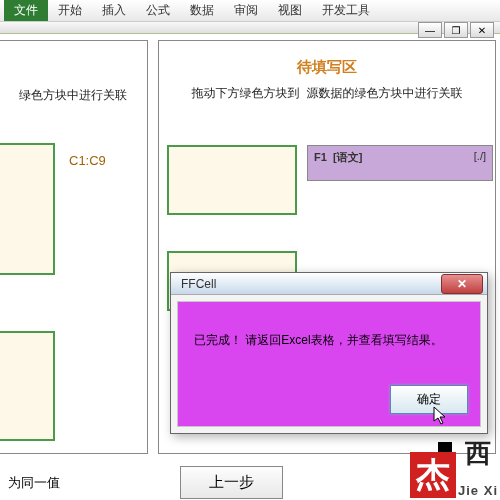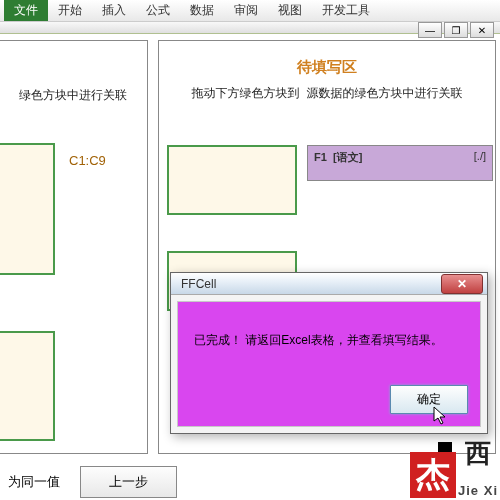--- a/index.html
+++ b/index.html
@@ -32,21 +32,21 @@
     
     .right-box1 { left: 8px; top: 104px; width: 130px; height: 70px; }
     .right-box3 { left: 8px; top: 210px; width: 130px; height: 60px; }
     
     .purple-box { position: absolute; left: 148px; top: 104px; width: 186px; height: 36px; background: #c8a8d8; border: 1px solid #888; padding: 4px 6px; font-size: 11px; display: flex; justify-content: space-between; }
     .purple-box span:first-child { color: #333; font-weight: bold; }
     .purple-box span:last-child { color: #333; }
     
     .bottom-row { display: flex; align-items: center; gap: 20px; padding: 12px 8px; }
     .bottom-label { font-size: 13px; }
-    .step-btn { border: 1px solid #888; background: linear-gradient(#fdfdfd,#e8e8e8); padding: 6px 28px; font-size: 13px; cursor: pointer; }
+    .step-btn { border: 1px solid #888; background: linear-gradient(#fdfdfd,#e8e8e8); padding: 6px 28px; font-size: 15px; cursor: pointer; margin-left: 100px; }
     
     
     .dialog { position: absolute; left: 170px; top: 272px; width: 318px; background: #f4f4f4; border: 1px solid #666; box-shadow: 3px 3px 10px rgba(0,0,0,0.3); z-index: 100; }
     .dialog-titlebar { background: linear-gradient(#fff 0%, #e8f0f8 40%, #c8d8e8 100%); height: 22px; display: flex; align-items: center; justify-content: space-between; padding: 0 4px 0 10px; border-bottom: 1px solid #aaa; border-radius: 4px 4px 0 0; }
     .dialog-title { font-size: 12px; color: #333; }
     .dialog-close { width: 42px; height: 20px; background: linear-gradient(#e89090, #c04040); border: 1px solid #803030; border-radius: 3px; color: #fff; display: flex; align-items: center; justify-content: center; cursor: pointer; font-size: 12px; font-weight: bold; }
     .dialog-btn { border: 1px solid #5a8ab0; background: linear-gradient(#fefefe, #d8e8f0); padding: 5px 26px; font-size: 12px; cursor: pointer; border-radius: 1px; box-shadow: 0 0 3px #7ab0d0; }
     .dialog-inner { background: #d946ef; margin: 6px; border: 1px solid #c8c8c8; }
     .dialog-msg { padding: 30px 16px 28px; font-size: 12px; }
     .dialog-btnrow { display: flex; justify-content: flex-end; padding: 8px 12px 12px; }

